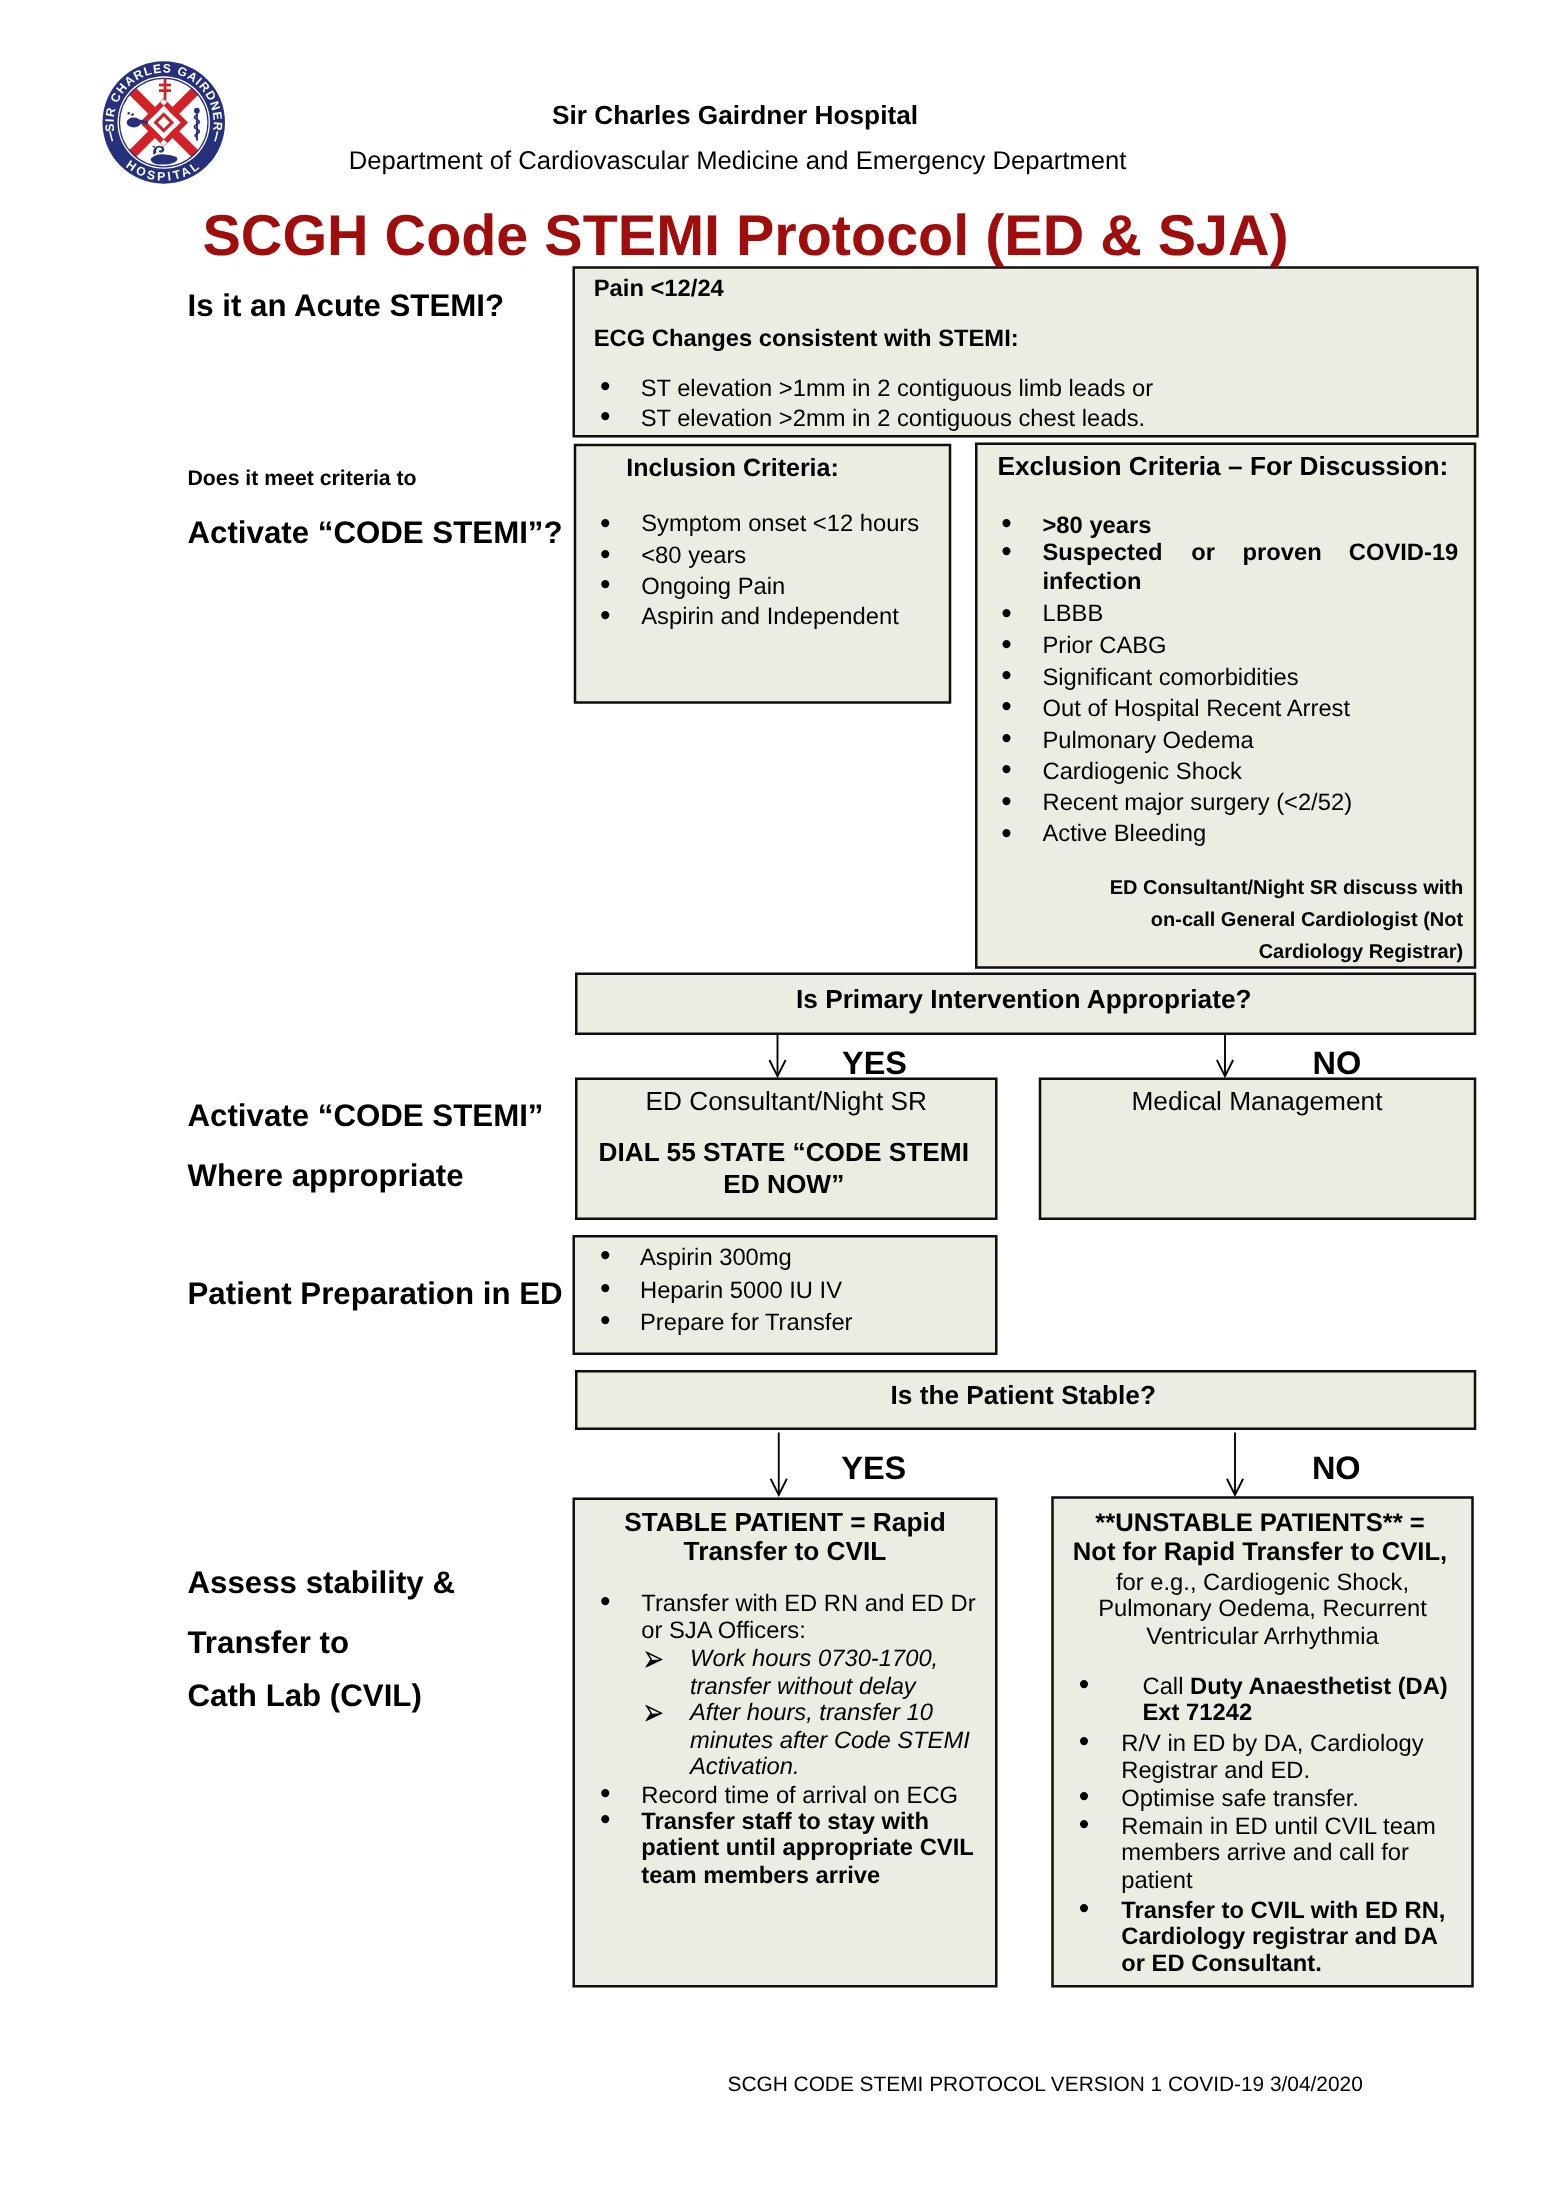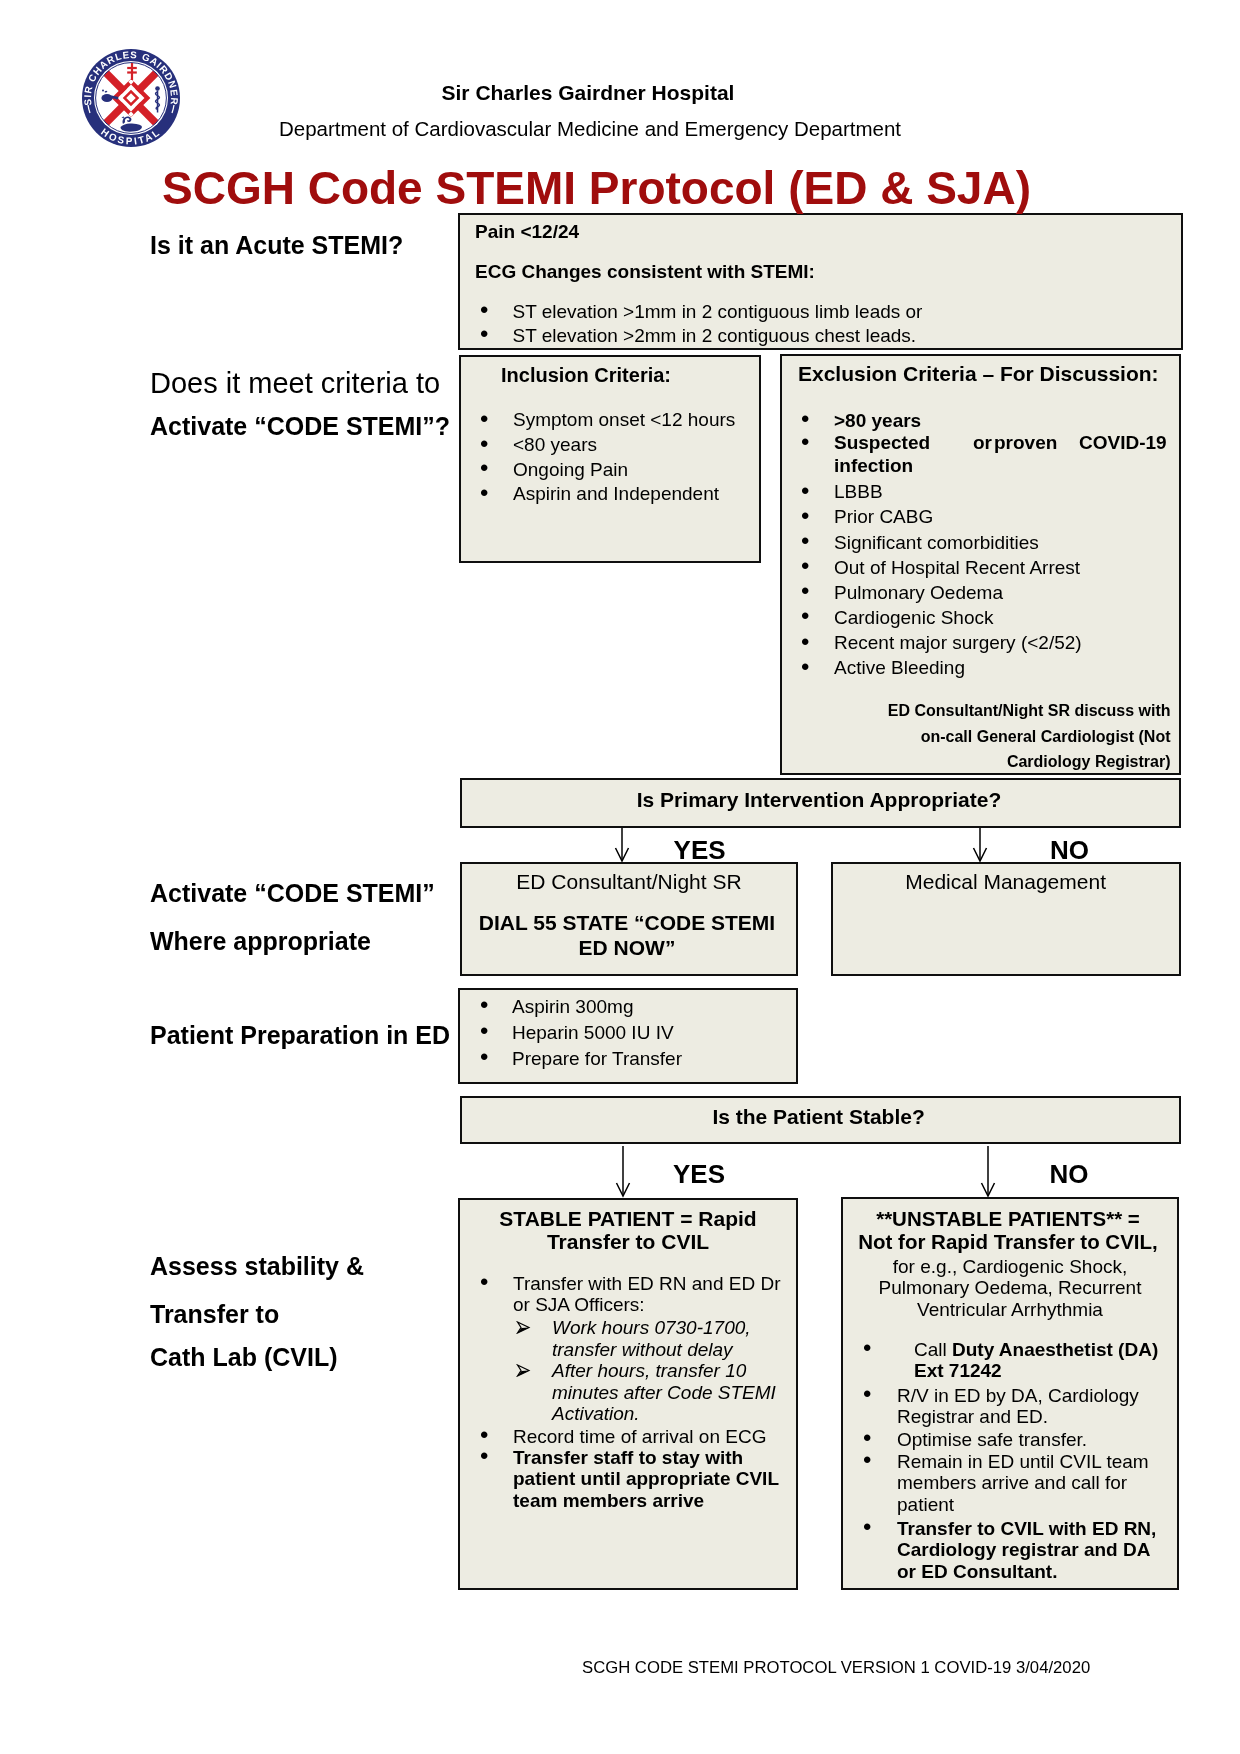--- a/index.html
+++ b/index.html
@@ -15,21 +15,21 @@
 <div class="box" style="left:460px;top:862px;width:338px;height:114px;border-width:2px;"></div>
 <div class="box" style="left:831px;top:862px;width:350px;height:114px;border-width:2px;"></div>
 <div class="box" style="left:458px;top:988px;width:340px;height:96px;border-width:2px;"></div>
 <div class="box" style="left:460px;top:1096px;width:721px;height:48px;border-width:2px;"></div>
 <div class="box" style="left:458px;top:1198px;width:340px;height:392px;border-width:2px;"></div>
 <div class="box" style="left:841px;top:1197px;width:338px;height:393px;border-width:2px;"></div>
 <div class="t " style="top:80.7px;font-size:21px;line-height:24px;font-weight:bold;left:338.0px;width:500px;text-align:center;">Sir Charles Gairdner Hospital</div>
 <div class="t " style="top:116.9px;font-size:20.5px;line-height:24px;left:240.0px;width:700px;text-align:center;">Department of Cardiovascular Medicine and Emergency Department</div>
 <div class="t " style="top:162.1px;font-size:46px;line-height:52px;font-weight:bold;color:#A00D0D;left:162.0px;">SCGH Code STEMI Protocol (ED &amp; SJA)</div>
 <div class="t " style="top:230.9px;font-size:25px;line-height:28px;font-weight:bold;left:150.0px;">Is it an Acute STEMI?</div>
-<div class="t " style="top:369.3px;font-size:29px;line-height:28px;font-weight:normal;left:150.0px;">Does it meet criteria to</div>
+<div class="t " style="top:369.3px;font-size:17px;line-height:28px;font-weight:bold;left:150.0px;">Does it meet criteria to</div>
 <div class="t " style="top:412.3px;font-size:25px;line-height:28px;font-weight:bold;left:150.0px;">Activate “CODE STEMI”?</div>
 <div class="t " style="top:879.3px;font-size:25px;line-height:28px;font-weight:bold;left:150.0px;">Activate “CODE STEMI”</div>
 <div class="t " style="top:927.3px;font-size:25px;line-height:28px;font-weight:bold;left:150.0px;">Where appropriate</div>
 <div class="t " style="top:1021.3px;font-size:25px;line-height:28px;font-weight:bold;left:150.0px;">Patient Preparation in ED</div>
 <div class="t " style="top:1252.3px;font-size:25px;line-height:28px;font-weight:bold;left:150.0px;">Assess stability &amp;</div>
 <div class="t " style="top:1300.3px;font-size:25px;line-height:28px;font-weight:bold;left:150.0px;">Transfer to</div>
 <div class="t " style="top:1343.3px;font-size:25px;line-height:28px;font-weight:bold;left:150.0px;">Cath Lab (CVIL)</div>
 <div class="t " style="top:221.0px;font-size:19px;line-height:22px;font-weight:bold;left:475.0px;">Pain &lt;12/24</div>
 <div class="t " style="top:260.9px;font-size:19px;line-height:22px;font-weight:bold;left:475.0px;">ECG Changes consistent with STEMI:</div>
 <div class="t " style="top:299.2px;font-size:24px;line-height:22px;left:480.0px;">•</div>
@@ -43,21 +43,21 @@
 <div class="t " style="top:434.4px;font-size:19px;line-height:22px;left:513.0px;">&lt;80 years</div>
 <div class="t " style="top:457.2px;font-size:24px;line-height:22px;left:480.0px;">•</div>
 <div class="t " style="top:458.9px;font-size:19px;line-height:22px;left:513.0px;">Ongoing Pain</div>
 <div class="t " style="top:481.7px;font-size:24px;line-height:22px;left:480.0px;">•</div>
 <div class="t " style="top:483.4px;font-size:19px;line-height:22px;left:513.0px;">Aspirin and Independent</div>
 <div class="t " style="top:361.7px;font-size:21px;line-height:24px;font-weight:bold;left:798.0px;">Exclusion Criteria – For Discussion:</div>
 <div class="t " style="top:408.2px;font-size:24px;line-height:22px;left:801.0px;">•</div>
 <div class="t " style="top:409.9px;font-size:19px;line-height:22px;font-weight:bold;left:834.0px;">&gt;80 years</div>
 <div class="t " style="top:430.7px;font-size:24px;line-height:22px;left:801.0px;">•</div>
 <div class="t " style="top:432.4px;font-size:19px;line-height:22px;font-weight:bold;left:834.0px;">Suspected</div>
-<div class="t " style="top:432.4px;font-size:19px;line-height:22px;font-weight:bold;left:953.0px;margin-left:20px;">or</div>
+<div class="t " style="top:432.4px;font-size:19px;line-height:22px;font-weight:bold;left:953.0px;">or</div>
 <div class="t " style="top:432.4px;font-size:19px;line-height:22px;font-weight:bold;left:994.0px;">proven</div>
 <div class="t " style="top:432.4px;font-size:19px;line-height:22px;font-weight:bold;left:1079.0px;">COVID-19</div>
 <div class="t " style="top:455.4px;font-size:19px;line-height:22px;font-weight:bold;left:834.0px;">infection</div>
 <div class="t " style="top:479.7px;font-size:24px;line-height:22px;left:801.0px;">•</div>
 <div class="t " style="top:481.4px;font-size:19px;line-height:22px;left:834.0px;">LBBB</div>
 <div class="t " style="top:504.7px;font-size:24px;line-height:22px;left:801.0px;">•</div>
 <div class="t " style="top:506.4px;font-size:19px;line-height:22px;left:834.0px;">Prior CABG</div>
 <div class="t " style="top:530.2px;font-size:24px;line-height:22px;left:801.0px;">•</div>
 <div class="t " style="top:531.9px;font-size:19px;line-height:22px;left:834.0px;">Significant comorbidities</div>
 <div class="t " style="top:555.2px;font-size:24px;line-height:22px;left:801.0px;">•</div>

